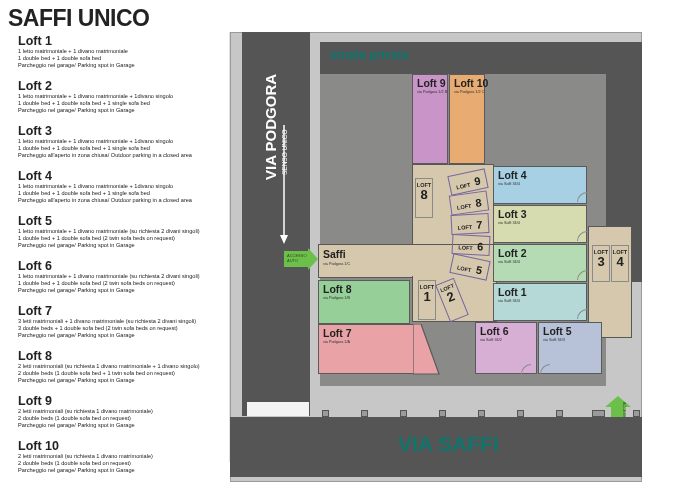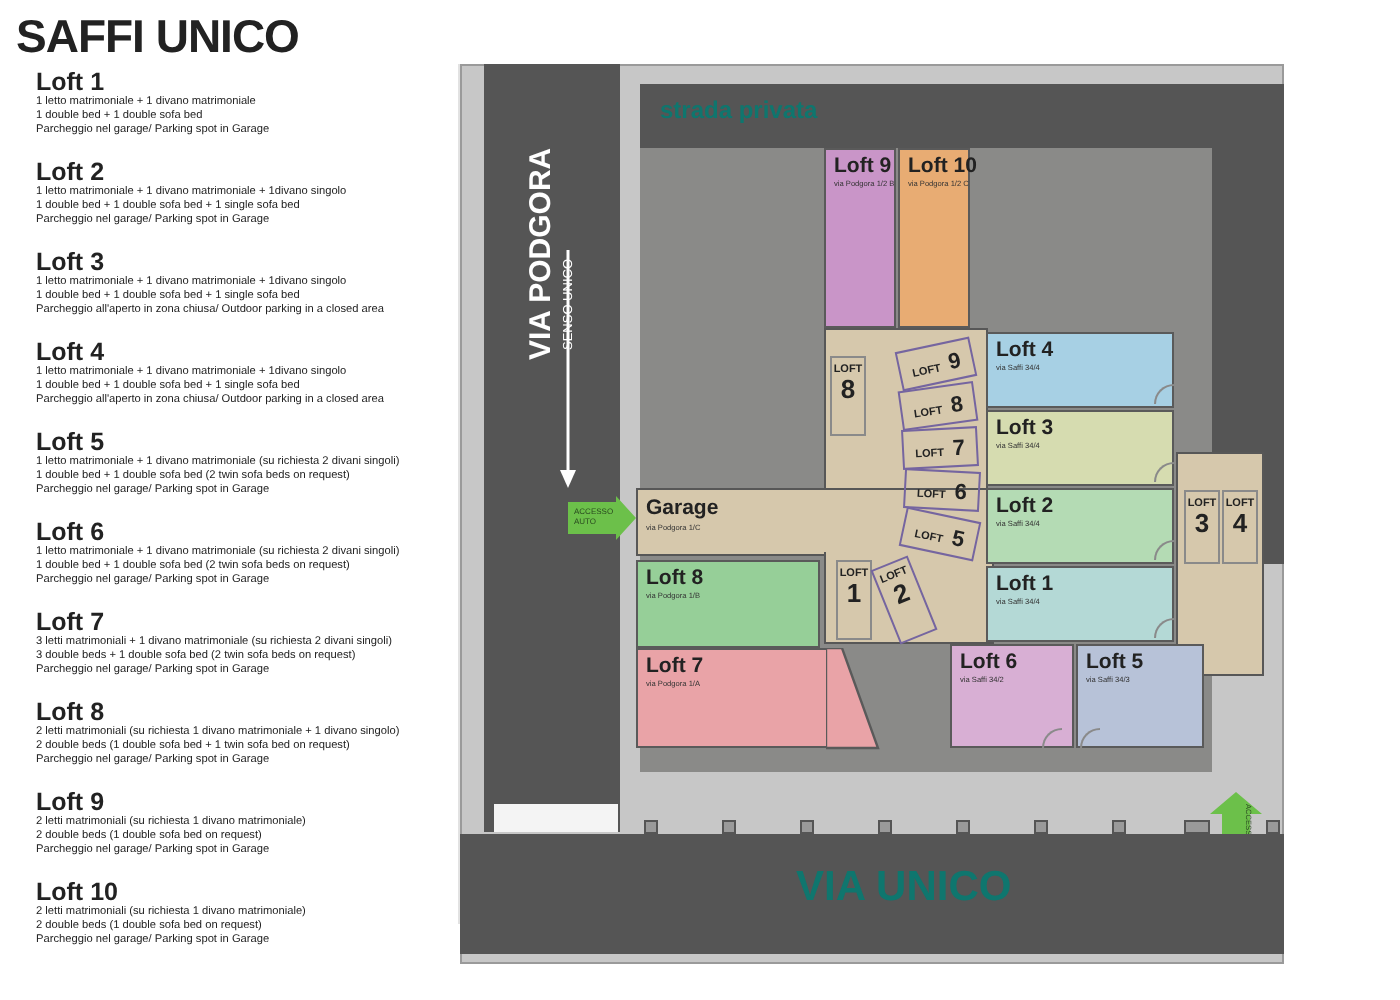--- a/index.html
+++ b/index.html
@@ -128,21 +128,21 @@
   <div class="road-label" style="left:100px;top:18px;font-size:12px;">strada privata</div>
   <div class="abs road" style="left:376px;top:12px;width:36px;height:240px;"></div>
 
   <div class="abs lot" style="left:90px;top:44px;width:286px;height:312px;"></div>
 
   <div class="abs beige wall" style="left:182px;top:134px;width:82px;height:158px;"></div>
   <div class="abs beige wall" style="left:88px;top:214px;width:176px;height:34px;border-right:none;"></div>
   <div class="abs beige wall" style="left:182px;top:246px;width:85px;height:46px;border-top:none;"></div>
   <div class="abs beige wall" style="left:358px;top:196px;width:44px;height:112px;"></div>
 
-  <div class="abs" style="left:93px;top:218px;font-family:'Liberation Sans',sans-serif;font-weight:bold;font-size:10.5px;color:#222;">Garage</div>
+  <div class="abs" style="left:93px;top:218px;font-family:'Liberation Sans',sans-serif;font-weight:bold;font-size:10.5px;color:#222;">Saffi</div>
   <div class="abs" style="left:93px;top:232px;font-family:'Liberation Sans',sans-serif;font-size:3.8px;color:#333;">via Podgora 1/C</div>
 
   <div class="unit" style="left:182px;top:44px;width:36px;height:90px;background:#c995c8;">
     <div class="uname">Loft 9</div>
     <div class="uaddr">via Podgora 1/2 B</div>
   </div>
 
   <div class="unit" style="left:219px;top:44px;width:36px;height:90px;background:#e8ac73;">
     <div class="uname">Loft 10</div>
     <div class="uaddr">via Podgora 1/2 C</div>
@@ -252,14 +252,14 @@
   <div class="post" style="left:326px;top:380px;"></div>
   <div class="post" style="left:362px;top:380px;width:13px;"></div>
   <div class="post" style="left:403px;top:380px;"></div>
 
   <svg class="arrow-green" style="left:375px;top:366px;" width="26" height="26">
     <polygon points="13,0 26,11 20,11 20,26 6,26 6,11 0,11" fill="#6cc04a"></polygon>
   </svg>
   <div class="abs" style="left:396px;top:372px;transform:rotate(90deg);transform-origin:left top;font-size:3.8px;color:#2a4a20;white-space:nowrap;font-family:'Liberation Sans',sans-serif;">ACCESSO AUTO</div>
 
   <div class="abs road" style="left:0;top:387px;width:412px;height:60px;"></div>
-  <div class="road-label" style="left:168px;top:402px;font-size:21px;">VIA UNICO</div>
+  <div class="road-label" style="left:168px;top:402px;font-size:21px;">VIA SAFFI</div>
 </div>
 
 </body></html>

